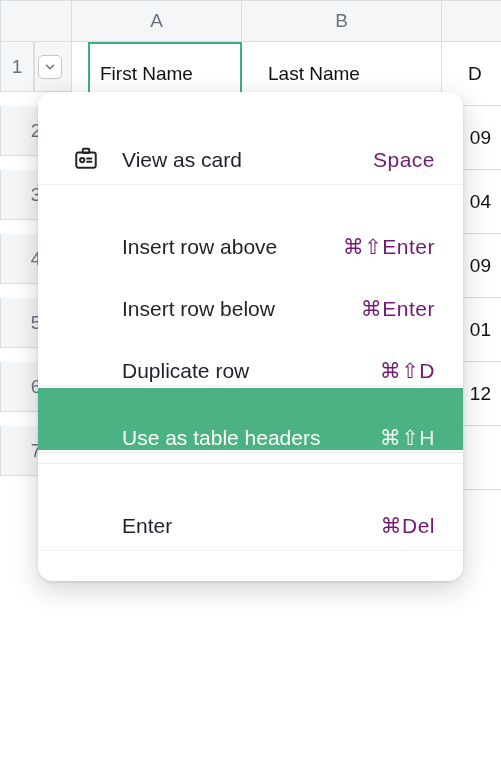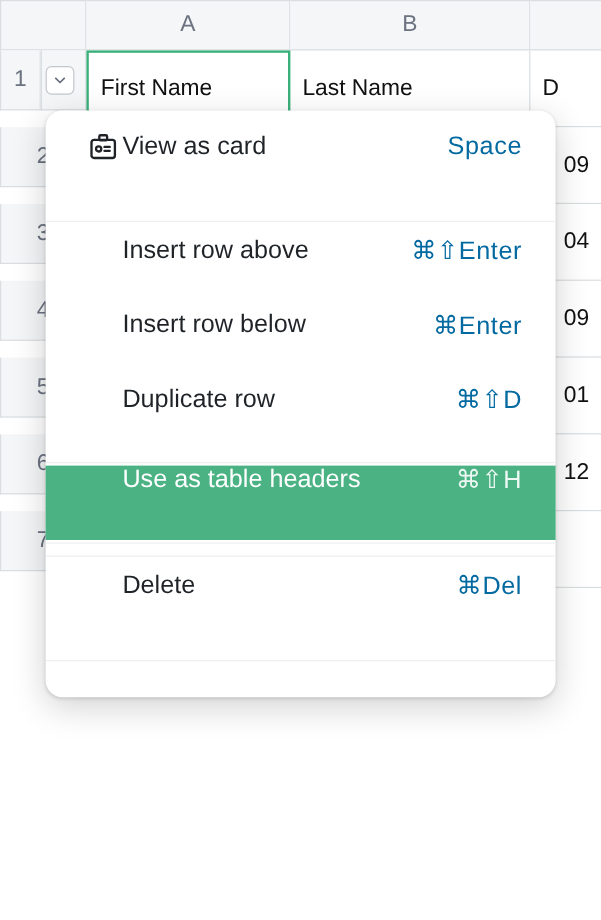--- a/index.html
+++ b/index.html
@@ -54,56 +54,58 @@
     justify-content: center;
     background: #fff;
     cursor: pointer;
   }
 
   .cell {
     height: 64px;
     padding: 0 10px;
     color: #111;
     justify-content: flex-start;
+    margin-left: 16px;
   }
   .data-cell { justify-content: flex-end; text-align: right; }
 
   .sel {
     border: 2.5px solid #3cb07a;
     background: #fff;
   }
 
   .menu {
     position: absolute;
     top: 92px;
     left: 38px;
     width: 425px;
     background: #fff;
     border-radius: 14px;
     box-shadow: 0 1px 3px rgba(0,0,0,0.12), 0 8px 28px rgba(0,0,0,0.18);
     padding: 18px 0;
   }
   .menu-item {
     display: flex;
-    align-items: flex-start;
+    align-items: flex-end;
     height: 62px;
     padding: 0 28px 0 40px;
     font-size: 21px;
     color: #1f2328;
     cursor: pointer;
+    gap: 20px;
   }
   .menu-item .icon-slot {
     width: 32px;
     display: flex;
     justify-content: center;
     margin-left: -8px;
   }
   .menu-item .label { flex: 1; }
   .menu-item .shortcut {
-    color: #0369a1;
+    color: #701a75;
     font-size: 21px;
     letter-spacing: 0.5px;
   }
   .menu-item.highlight {
     background: #4bb284;
     color: #fff;
   }
   .menu-item.highlight .shortcut { color: rgba(255,255,255,0.9); }
   .menu-sep {
     height: 1px;
@@ -234,19 +236,19 @@
     <span class="icon-slot"></span>
     <span class="label">Use as table headers</span>
     <span class="shortcut">⌘⇧H</span>
   </div>
 
   <div class="menu-sep thin"></div>
   <div class="menu-sep" style="margin-top:10px;"></div>
 
   <div class="menu-item">
     <span class="icon-slot"></span>
-    <span class="label">Delete</span>
+    <span class="label">Enter</span>
     <span class="shortcut">⌘Del</span>
   </div>
 
   <div class="menu-sep"></div>
 
 </div>
 
 </body></html>

